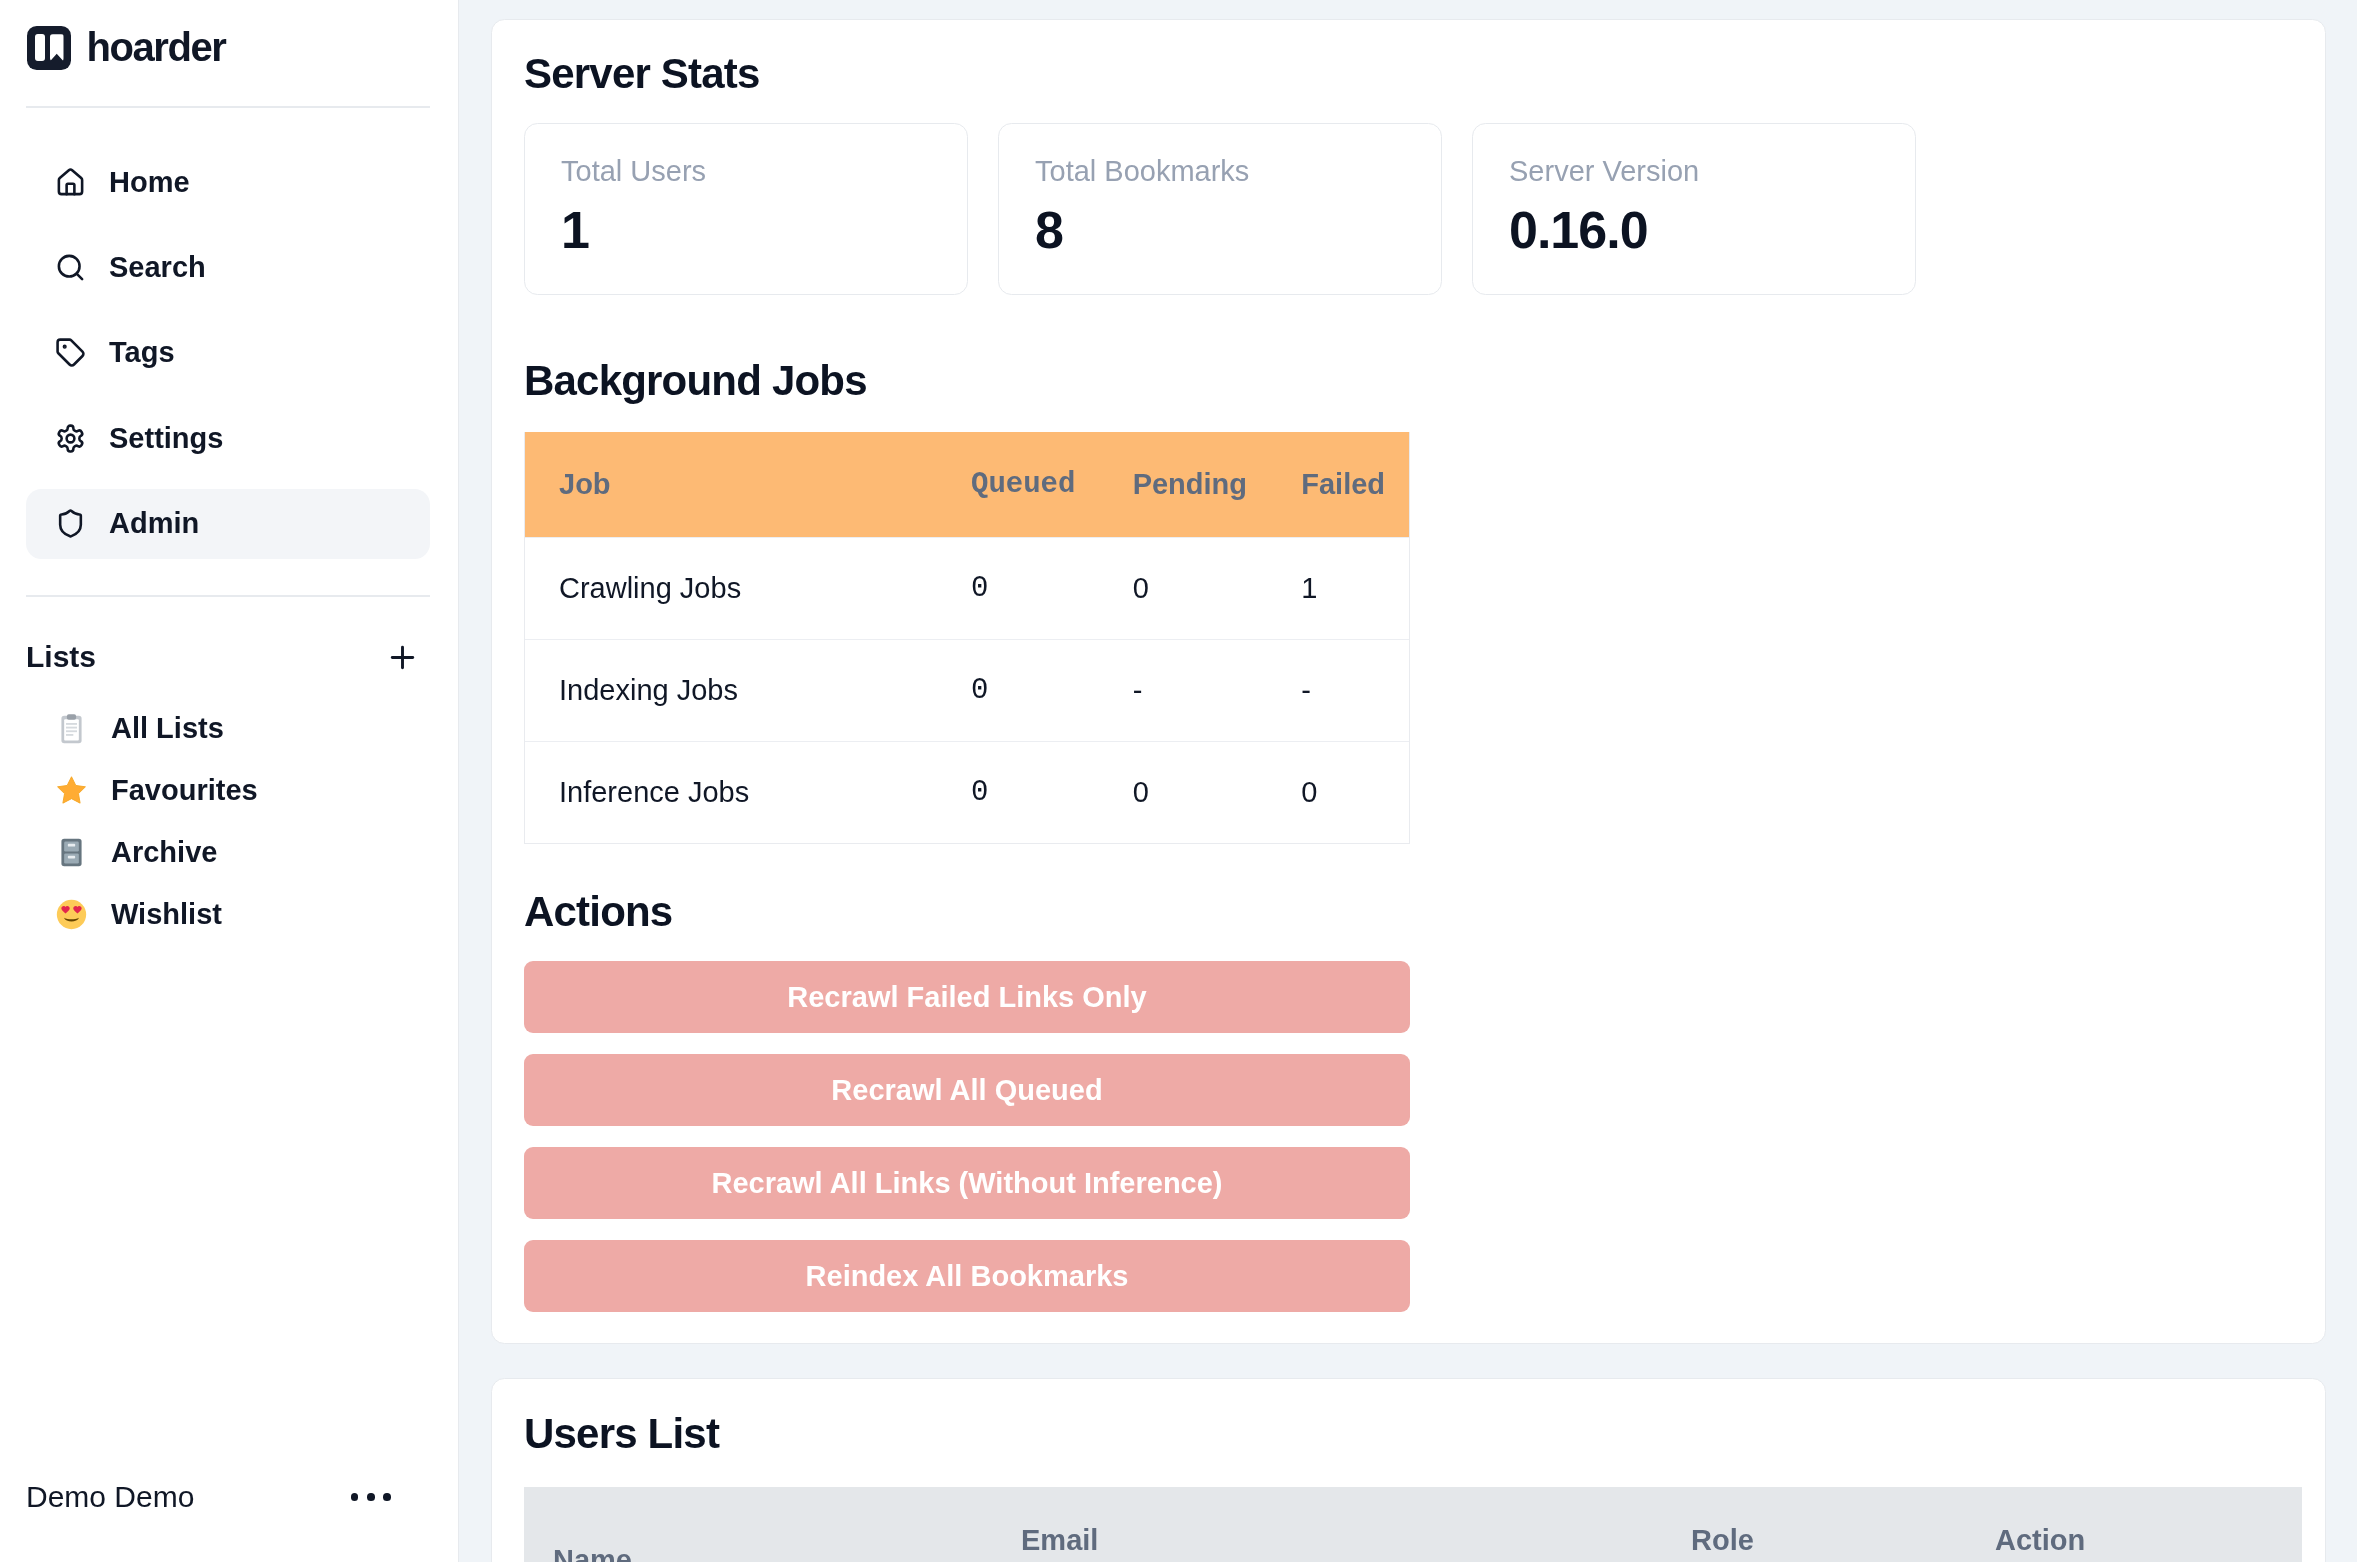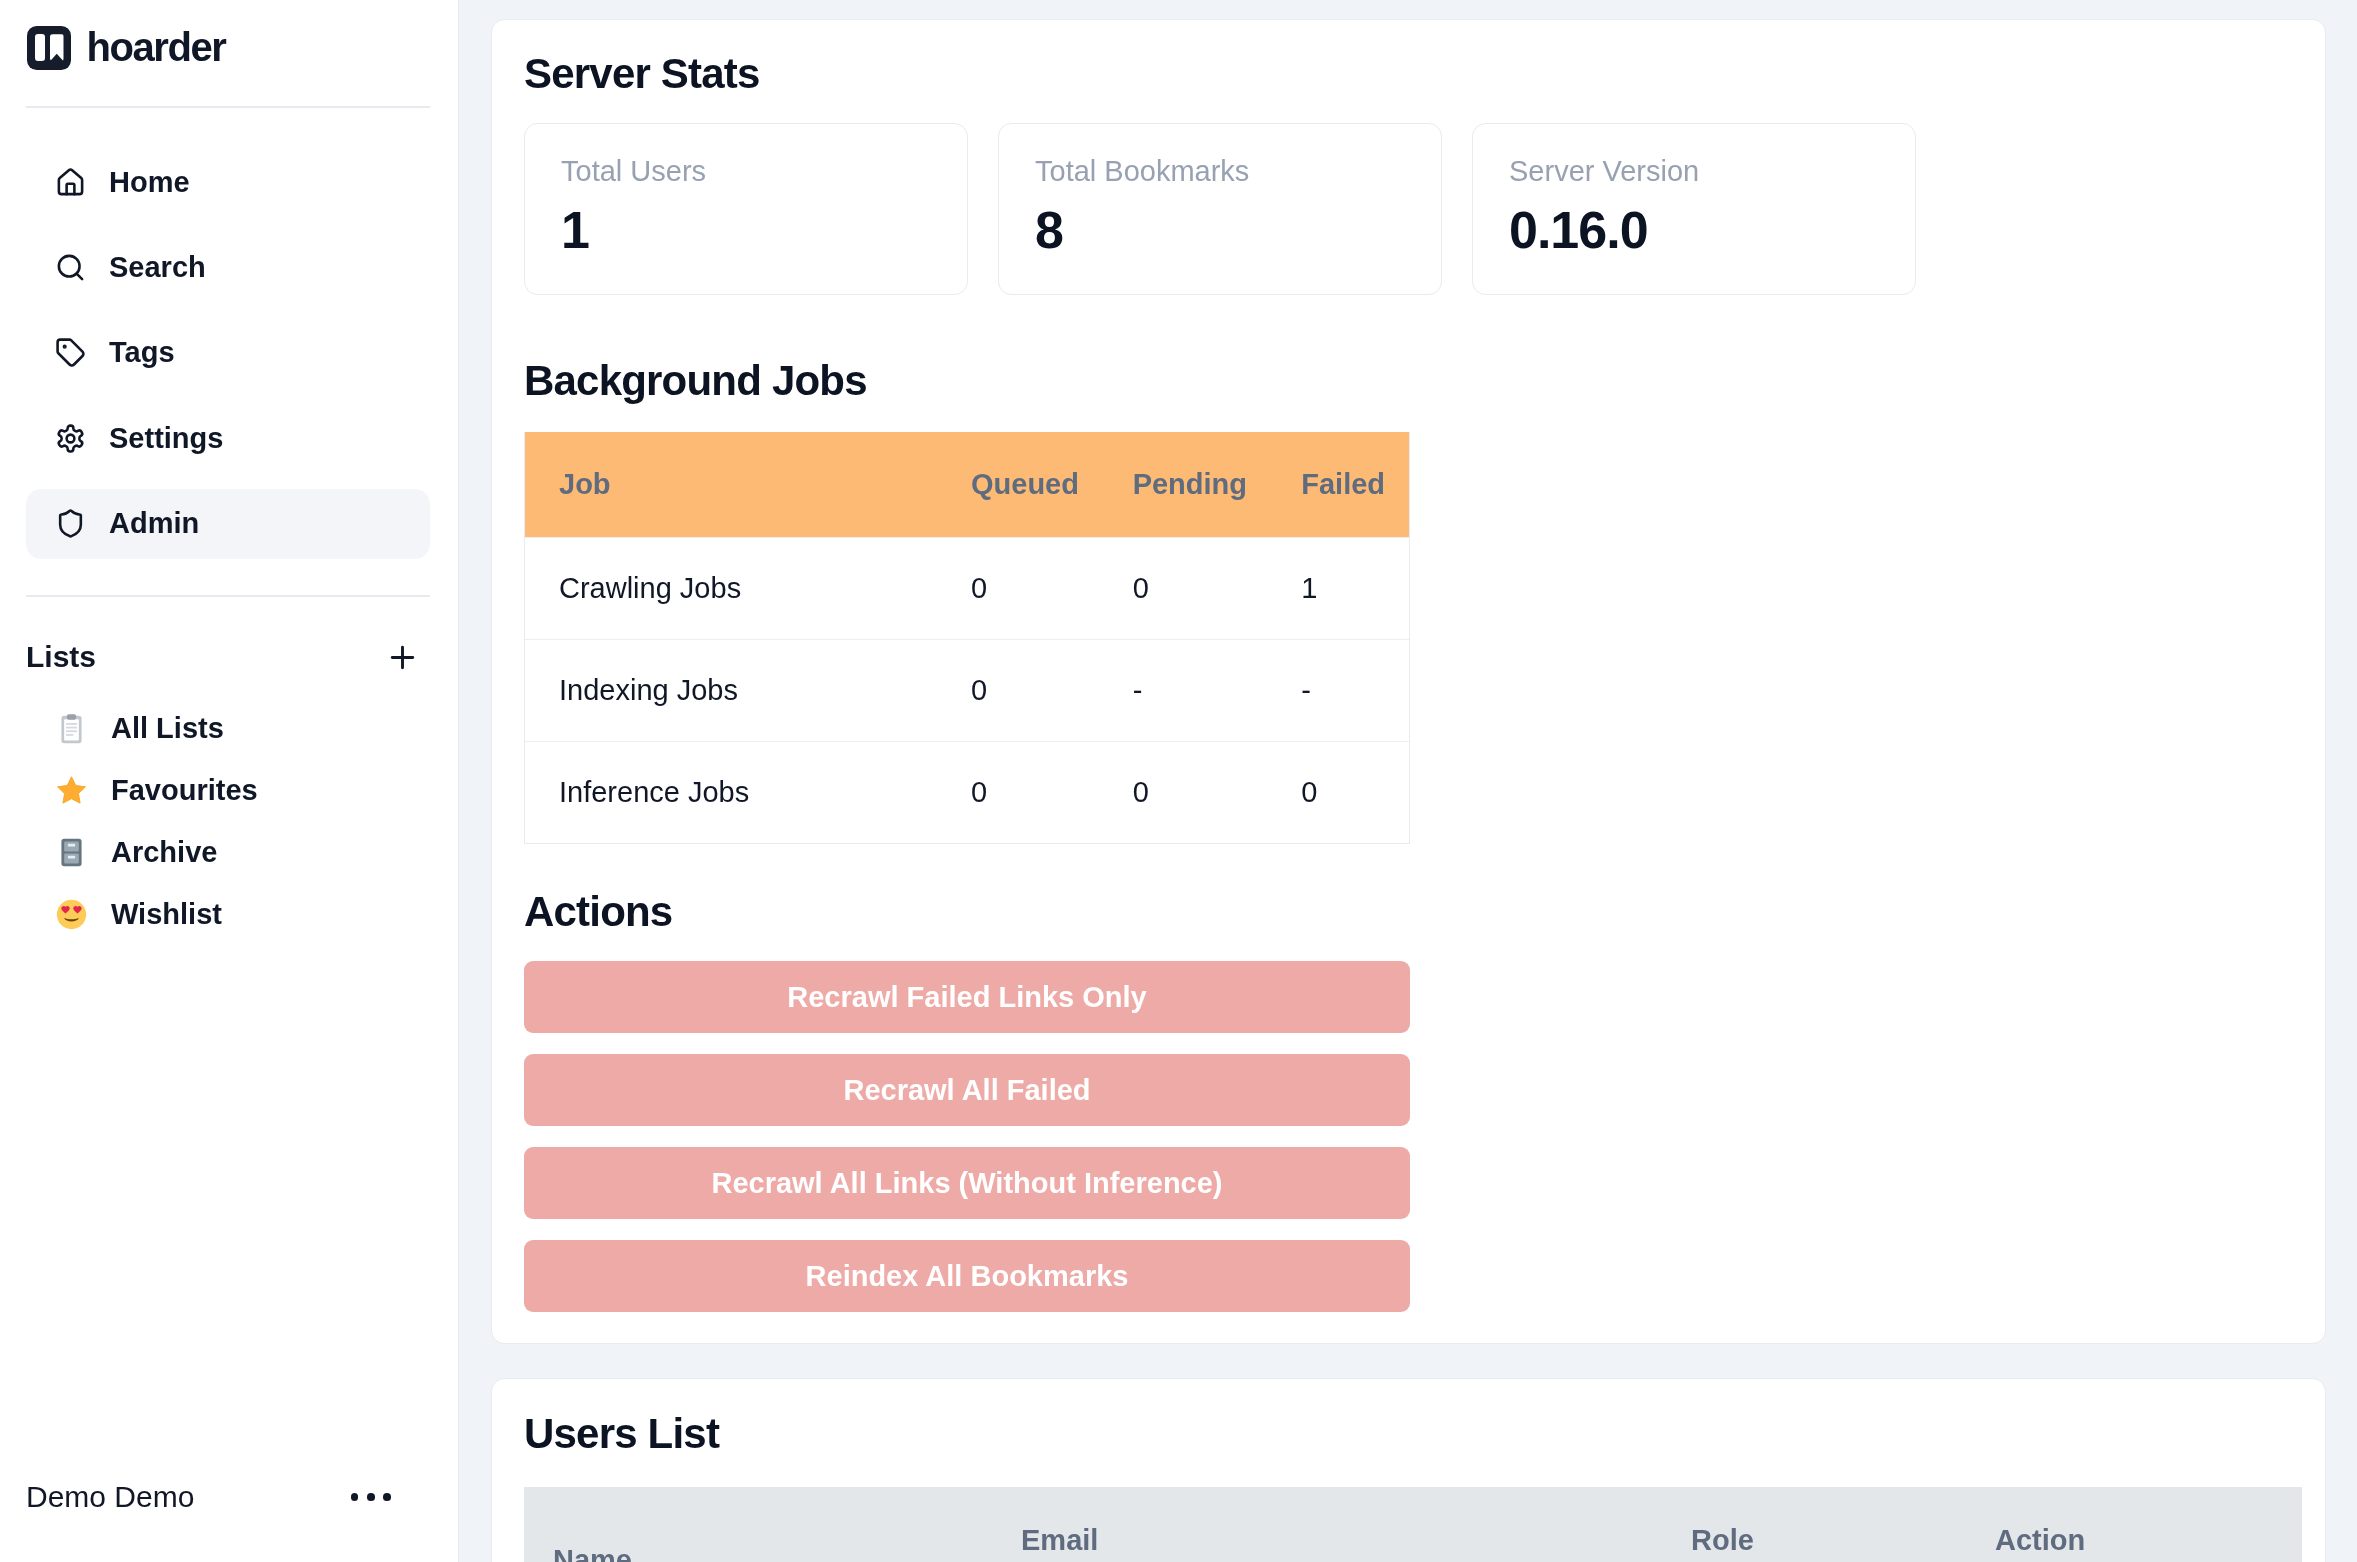--- a/index.html
+++ b/index.html
@@ -65,21 +65,21 @@
   .stat-card { width:444px; height:172px; border:1.9px solid #e7eaee; border-radius:13.5px; padding:31px 12px 0 36px; }
   .stat-label { font-size:29px; font-weight:500; color:#97a1b2; }
   .stat-value { font-size:52px; font-weight:800; color:#0c1322; margin-top:11.6px; letter-spacing:-1px; }
 
   .jobs-table { position:absolute; left:32px; top:412px; width:886px; border:1.9px solid #e9ebef; border-top:none; }
   .t-header { height:105px; background:#fdba74; display:flex; align-items:center;
               font-size:29px; font-weight:600; color:#5f6b7e; }
   .t-row { height:102px; display:flex; align-items:center; font-size:29px; color:#101726; border-top:1.9px solid #eceef2; }
   .t-row:first-of-type { border-top:none; }
   .c-job { width:413px; padding-left:34px; }
-  .c-queued { width:162px; padding-left:34px; }
+  .c-queued { width:162px; padding-left:34px;font-family:Liberation Mono, monospace; }
   .c-pending { width:169px; padding-left:34px; }
   .c-failed { width:142px; padding-left:34px; }
 
   .actions-col { position:absolute; left:32px; top:941px; width:886px; display:flex; flex-direction:column; gap:21px; }
   .action-btn {
     height:72px; border:none; border-radius:9px; background:#eeaaa6;
     color:#ffffff; font-size:29px; font-weight:600; font-family:"Liberation Sans", sans-serif;
     cursor:pointer;
   }
 
@@ -268,21 +268,21 @@
       <div class="c-queued">0</div>
       <div class="c-pending">0</div>
       <div class="c-failed">0</div>
     </div>
   </div>
 
   <h2 class="sec-h h-actions">Actions</h2>
 
   <div class="actions-col">
     <button class="action-btn">Recrawl Failed Links Only</button>
-    <button class="action-btn">Recrawl All Failed</button>
+    <button class="action-btn">Recrawl All Queued</button>
     <button class="action-btn">Recrawl All Links (Without Inference)</button>
     <button class="action-btn">Reindex All Bookmarks</button>
   </div>
 </section>
 
 <section class="card card2">
   <h2 class="sec-h h-users">Users List</h2>
   <div class="users-table">
     <div class="u-header">
       <div class="c-name">Name</div>

